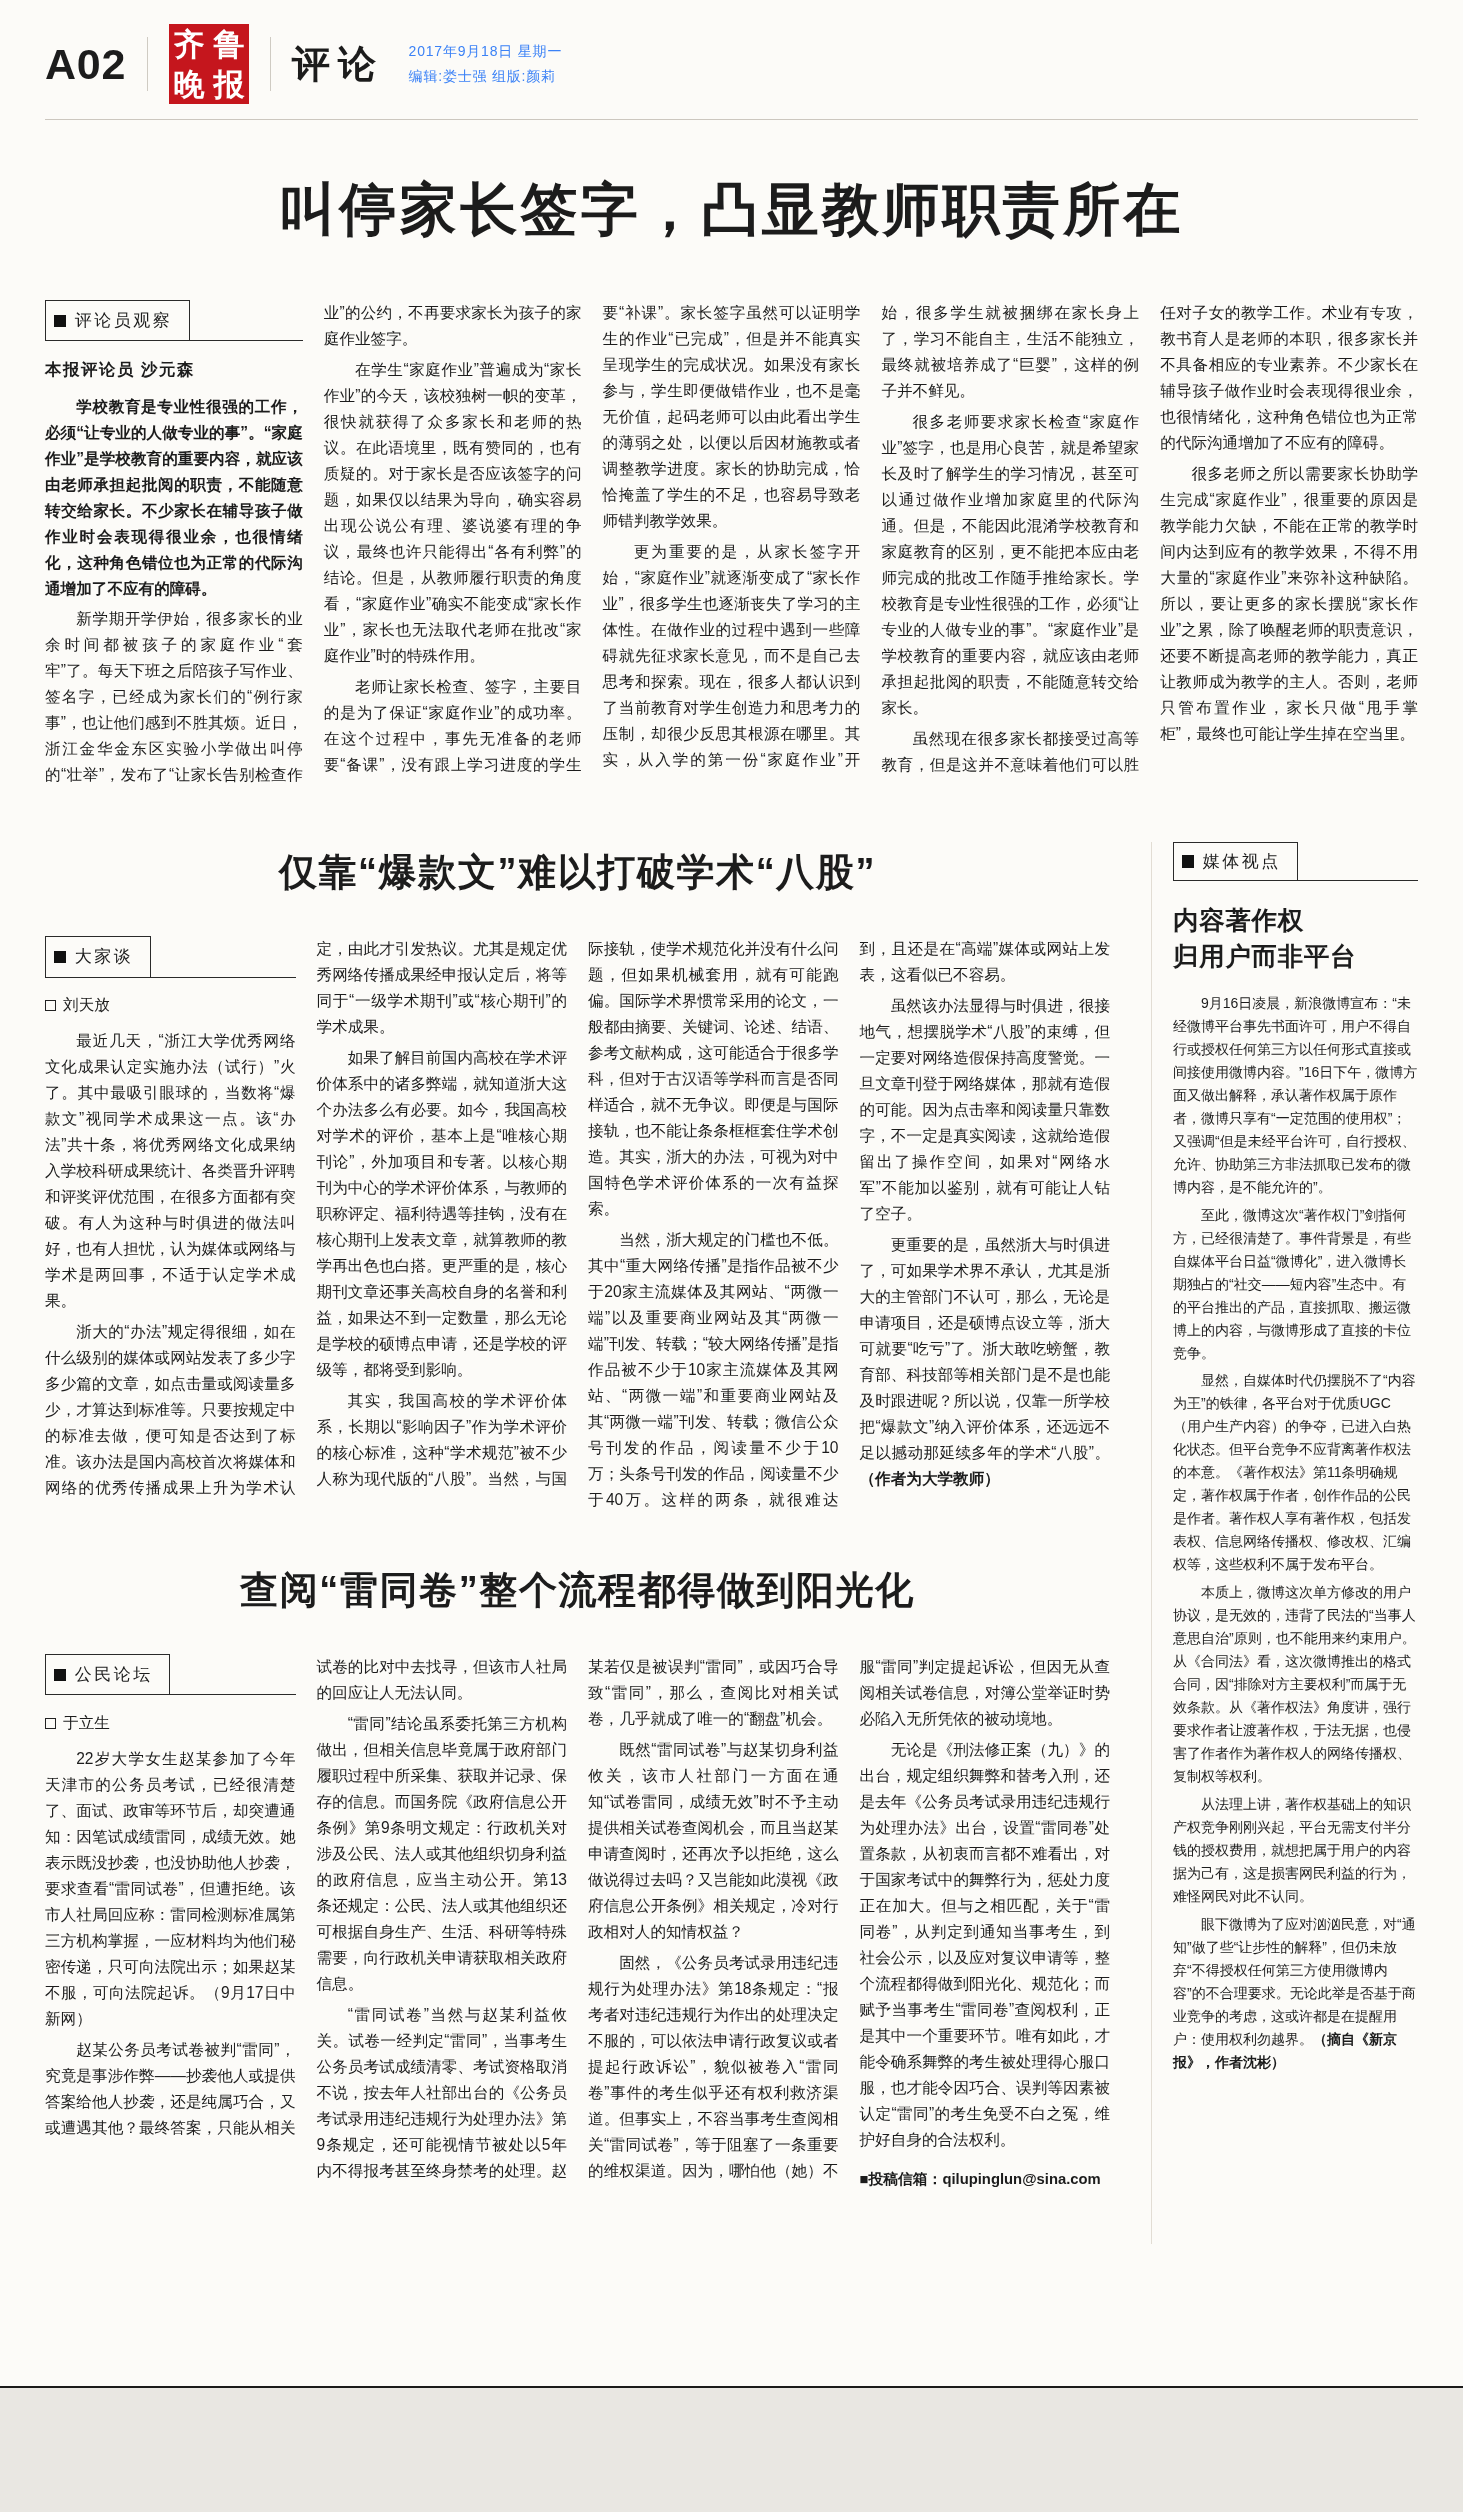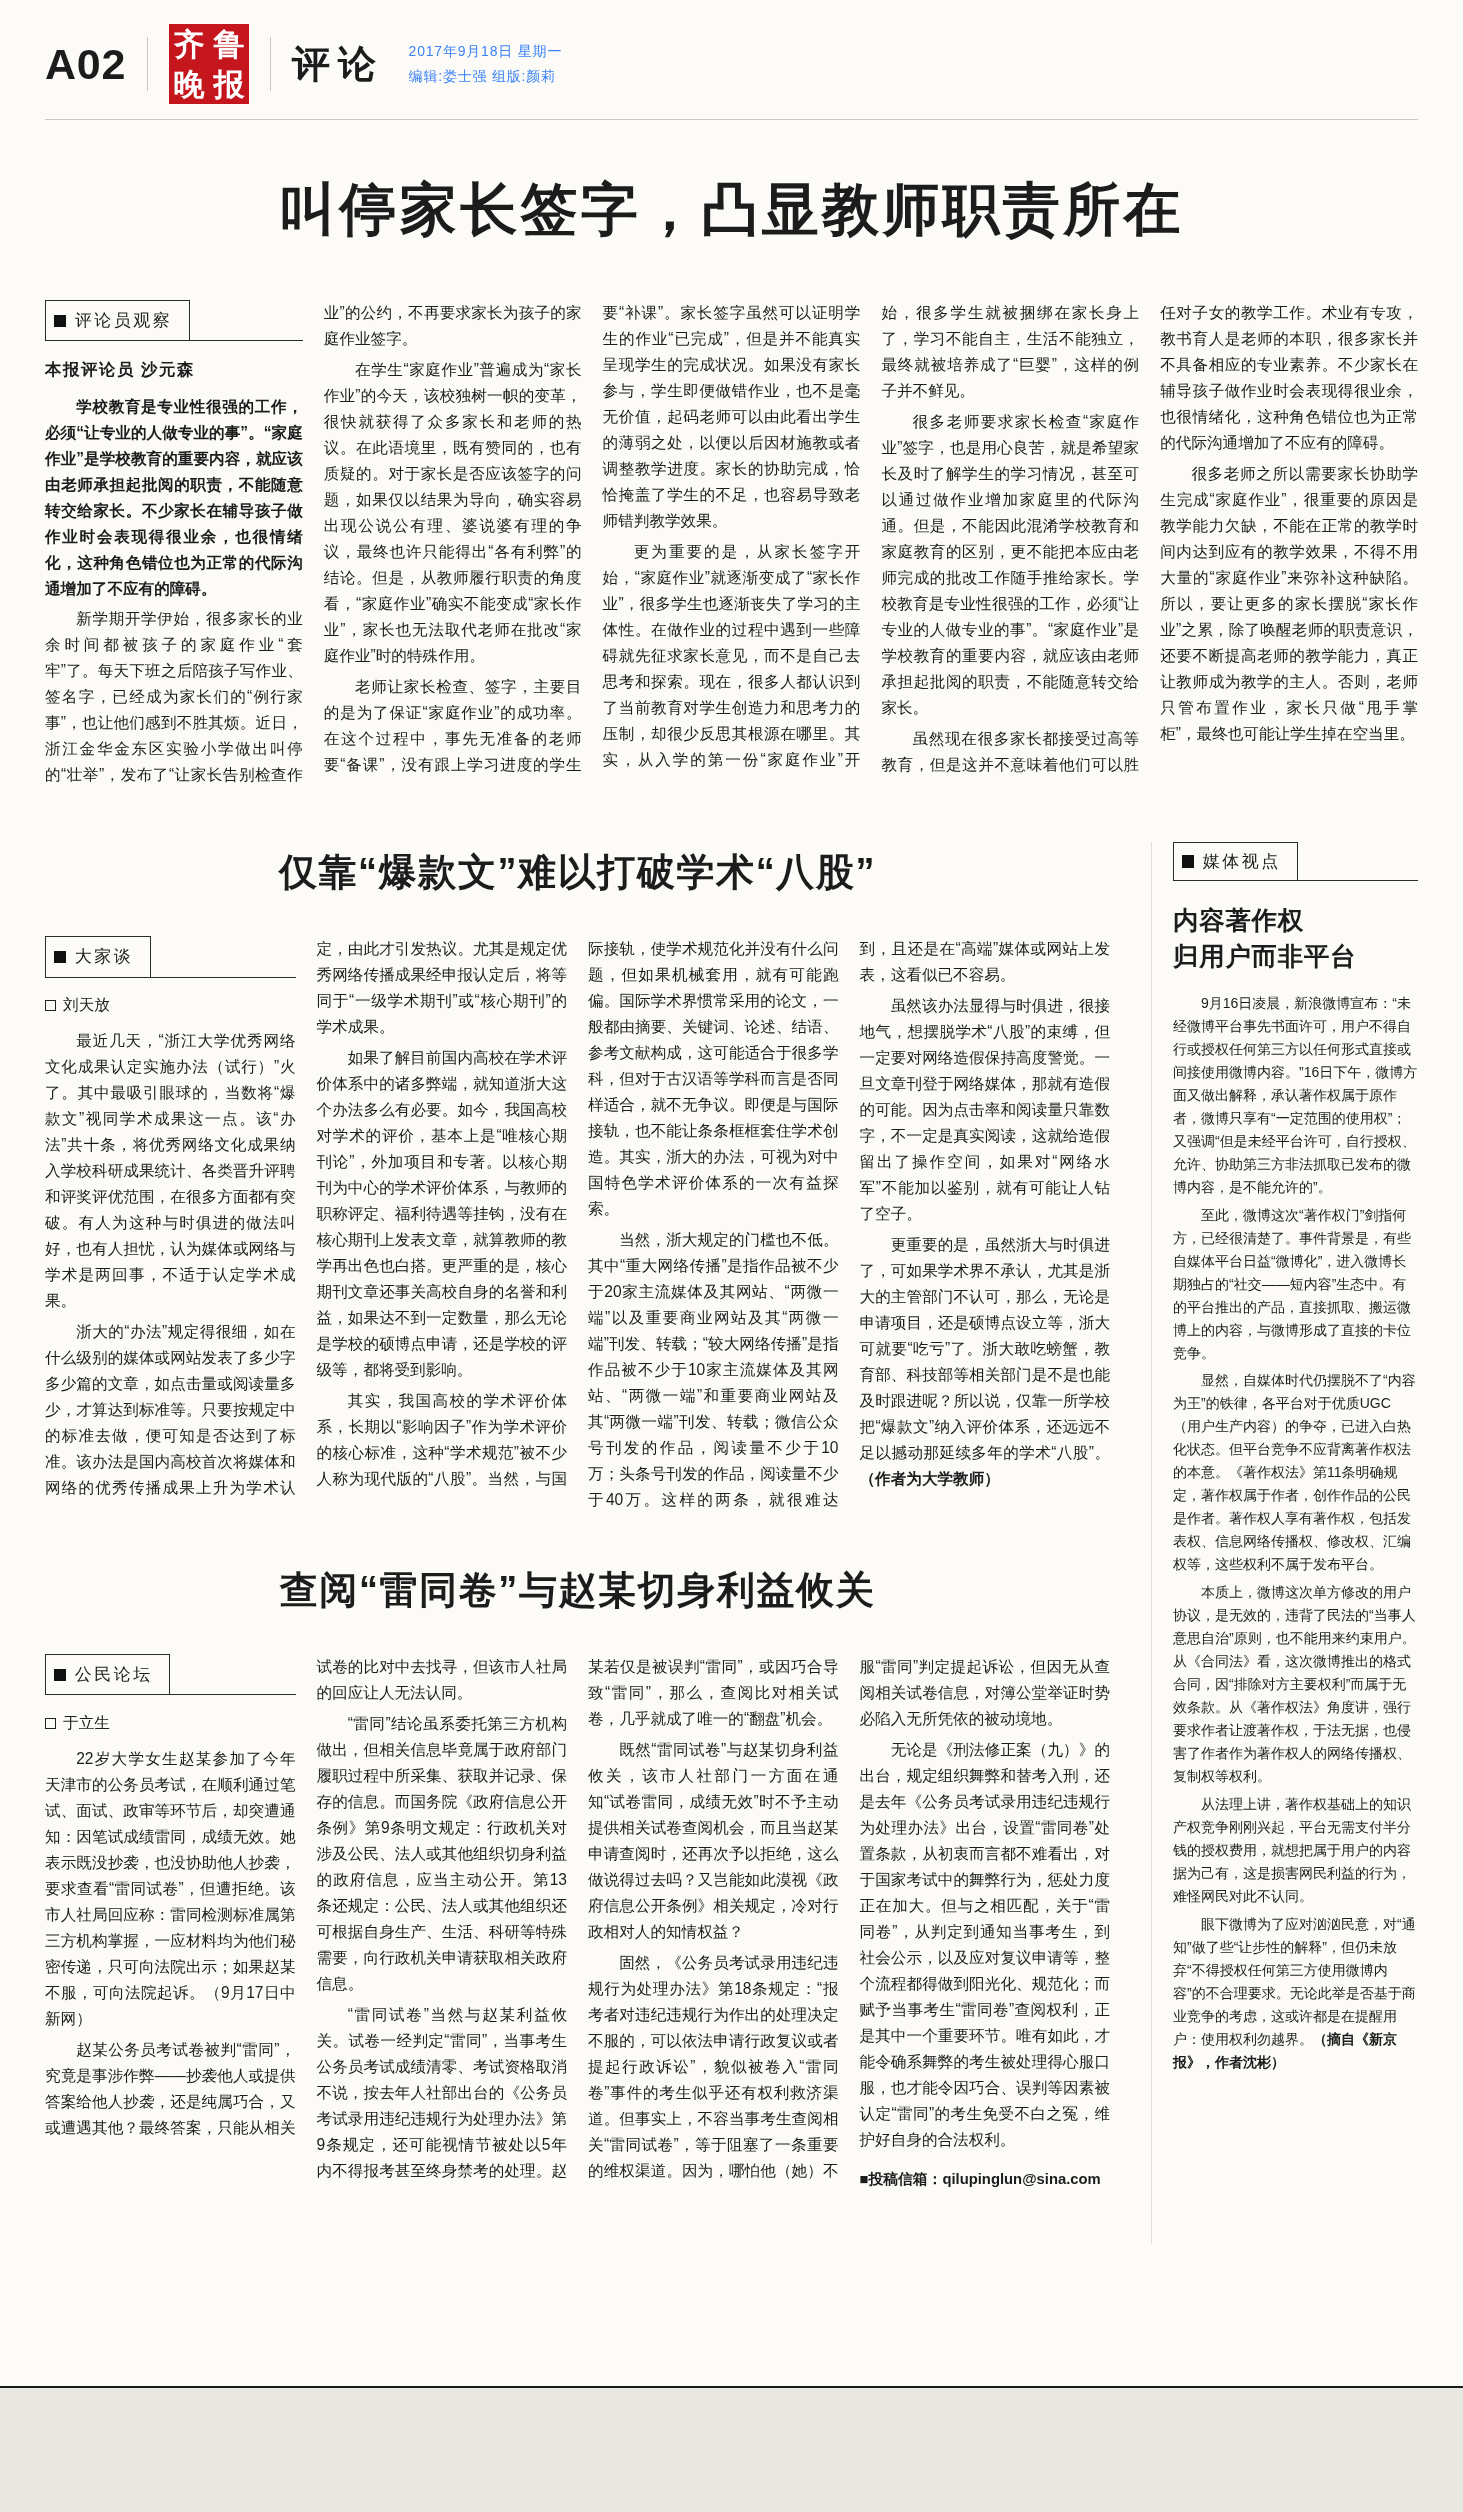--- a/index.html
+++ b/index.html
@@ -157,33 +157,33 @@
           <p class="para">浙大的“办法”规定得很细，如在什么级别的媒体或网站发表了多少字多少篇的文章，如点击量或阅读量多少，才算达到标准等。只要按规定中的标准去做，便可知是否达到了标准。该办法是国内高校首次将媒体和网络的优秀传播成果上升为学术认定，由此才引发热议。尤其是规定优秀网络传播成果经申报认定后，将等同于“一级学术期刊”或“核心期刊”的学术成果。</p>
           <p class="para">如果了解目前国内高校在学术评价体系中的诸多弊端，就知道浙大这个办法多么有必要。如今，我国高校对学术的评价，基本上是“唯核心期刊论”，外加项目和专著。以核心期刊为中心的学术评价体系，与教师的职称评定、福利待遇等挂钩，没有在核心期刊上发表文章，就算教师的教学再出色也白搭。更严重的是，核心期刊文章还事关高校自身的名誉和利益，如果达不到一定数量，那么无论是学校的硕博点申请，还是学校的评级等，都将受到影响。</p>
           <p class="para">其实，我国高校的学术评价体系，长期以“影响因子”作为学术评价的核心标准，这种“学术规范”被不少人称为现代版的“八股”。当然，与国际接轨，使学术规范化并没有什么问题，但如果机械套用，就有可能跑偏。国际学术界惯常采用的论文，一般都由摘要、关键词、论述、结语、参考文献构成，这可能适合于很多学科，但对于古汉语等学科而言是否同样适合，就不无争议。即便是与国际接轨，也不能让条条框框套住学术创造。其实，浙大的办法，可视为对中国特色学术评价体系的一次有益探索。</p>
           <p class="para">当然，浙大规定的门槛也不低。其中“重大网络传播”是指作品被不少于20家主流媒体及其网站、“两微一端”以及重要商业网站及其“两微一端”刊发、转载；“较大网络传播”是指作品被不少于10家主流媒体及其网站、“两微一端”和重要商业网站及其“两微一端”刊发、转载；微信公众号刊发的作品，阅读量不少于10万；头条号刊发的作品，阅读量不少于40万。这样的两条，就很难达到，且还是在“高端”媒体或网站上发表，这看似已不容易。</p>
           <p class="para">虽然该办法显得与时俱进，很接地气，想摆脱学术“八股”的束缚，但一定要对网络造假保持高度警觉。一旦文章刊登于网络媒体，那就有造假的可能。因为点击率和阅读量只靠数字，不一定是真实阅读，这就给造假留出了操作空间，如果对“网络水军”不能加以鉴别，就有可能让人钻了空子。</p>
           <p class="para"><span>更重要的是，虽然浙大与时俱进了，可如果学术界不承认，尤其是浙大的主管部门不认可，那么，无论是申请项目，还是硕博点设立等，浙大可就要“吃亏”了。浙大敢吃螃蟹，教育部、科技部等相关部门是不是也能及时跟进呢？所以说，仅靠一所学校把“爆款文”纳入评价体系，还远远不足以撼动那延续多年的学术“八股”。</span><span class="note-bold">（作者为大学教师）</span></p>
         </section>
       </div>
 
       <div class="article-block">
-        <h2 class="headline-2">查阅“雷同卷”与赵某切身利益攸关</h2>
+        <h2 class="headline-2">查阅“雷同卷”整个流程都得做到阳光化</h2>
         <section class="cols cols-4">
           <div class="label-row">
             <div class="label-box">
               <span class="label-square"></span>
               <span>公民论坛</span>
             </div>
           </div>
           <div class="author">
             <span class="author-square"></span>
             <span>于立生</span>
           </div>
-          <p class="para">22岁大学女生赵某参加了今年天津市的公务员考试，在顺利通过笔试、面试、政审等环节后，却突遭通知：因笔试成绩雷同，成绩无效。她表示既没抄袭，也没协助他人抄袭，要求查看“雷同试卷”，但遭拒绝。该市人社局回应称：雷同检测标准属第三方机构掌握，一应材料均为他们秘密传递，只可向法院出示；如果赵某不服，可向法院起诉。（9月17日中新网）</p>
+          <p class="para">22岁大学女生赵某参加了今年天津市的公务员考试，已经很清楚了、面试、政审等环节后，却突遭通知：因笔试成绩雷同，成绩无效。她表示既没抄袭，也没协助他人抄袭，要求查看“雷同试卷”，但遭拒绝。该市人社局回应称：雷同检测标准属第三方机构掌握，一应材料均为他们秘密传递，只可向法院出示；如果赵某不服，可向法院起诉。（9月17日中新网）</p>
           <p class="para">赵某公务员考试卷被判“雷同”，究竟是事涉作弊——抄袭他人或提供答案给他人抄袭，还是纯属巧合，又或遭遇其他？最终答案，只能从相关试卷的比对中去找寻，但该市人社局的回应让人无法认同。</p>
           <p class="para">“雷同”结论虽系委托第三方机构做出，但相关信息毕竟属于政府部门履职过程中所采集、获取并记录、保存的信息。而国务院《政府信息公开条例》第9条明文规定：行政机关对涉及公民、法人或其他组织切身利益的政府信息，应当主动公开。第13条还规定：公民、法人或其他组织还可根据自身生产、生活、科研等特殊需要，向行政机关申请获取相关政府信息。</p>
           <p class="para">“雷同试卷”当然与赵某利益攸关。试卷一经判定“雷同”，当事考生公务员考试成绩清零、考试资格取消不说，按去年人社部出台的《公务员考试录用违纪违规行为处理办法》第9条规定，还可能视情节被处以5年内不得报考甚至终身禁考的处理。赵某若仅是被误判“雷同”，或因巧合导致“雷同”，那么，查阅比对相关试卷，几乎就成了唯一的“翻盘”机会。</p>
           <p class="para">既然“雷同试卷”与赵某切身利益攸关，该市人社部门一方面在通知“试卷雷同，成绩无效”时不予主动提供相关试卷查阅机会，而且当赵某申请查阅时，还再次予以拒绝，这么做说得过去吗？又岂能如此漠视《政府信息公开条例》相关规定，冷对行政相对人的知情权益？</p>
           <p class="para">固然，《公务员考试录用违纪违规行为处理办法》第18条规定：“报考者对违纪违规行为作出的处理决定不服的，可以依法申请行政复议或者提起行政诉讼”，貌似被卷入“雷同卷”事件的考生似乎还有权利救济渠道。但事实上，不容当事考生查阅相关“雷同试卷”，等于阻塞了一条重要的维权渠道。因为，哪怕他（她）不服“雷同”判定提起诉讼，但因无从查阅相关试卷信息，对簿公堂举证时势必陷入无所凭依的被动境地。</p>
           <p class="para">无论是《刑法修正案（九）》的出台，规定组织舞弊和替考入刑，还是去年《公务员考试录用违纪违规行为处理办法》出台，设置“雷同卷”处置条款，从初衷而言都不难看出，对于国家考试中的舞弊行为，惩处力度正在加大。但与之相匹配，关于“雷同卷”，从判定到通知当事考生，到社会公示，以及应对复议申请等，整个流程都得做到阳光化、规范化；而赋予当事考生“雷同卷”查阅权利，正是其中一个重要环节。唯有如此，才能令确系舞弊的考生被处理得心服口服，也才能令因巧合、误判等因素被认定“雷同”的考生免受不白之冤，维护好自身的合法权利。</p>
           <p class="email-line">■投稿信箱：qilupinglun@sina.com</p>
         </section>
       </div>
 

